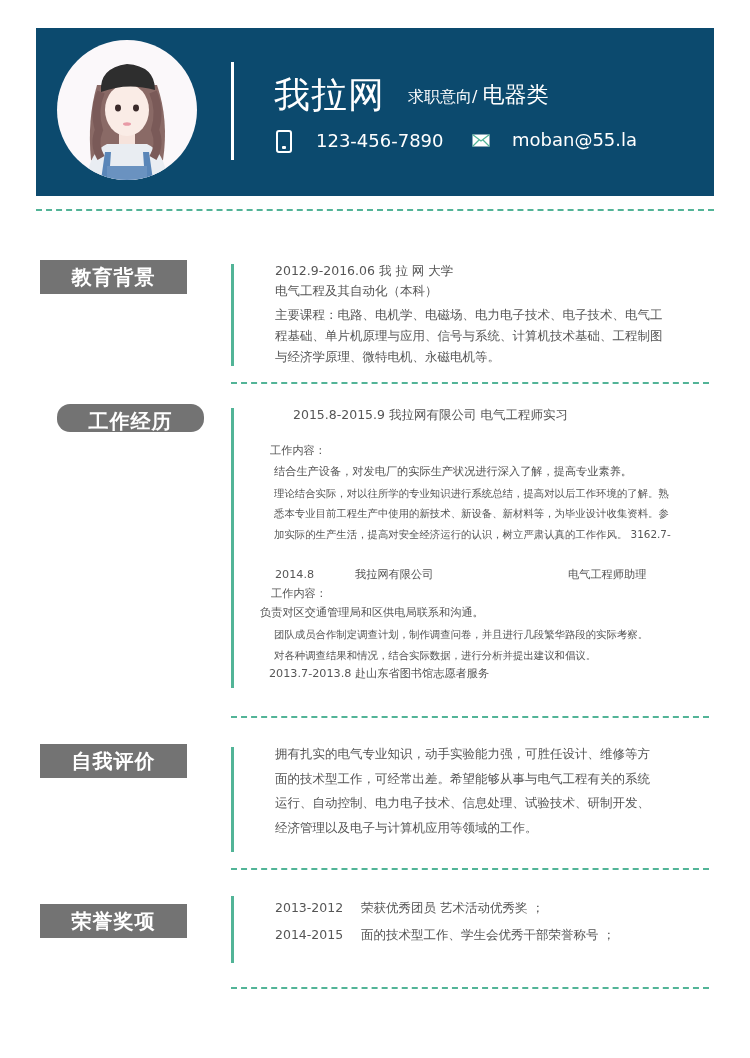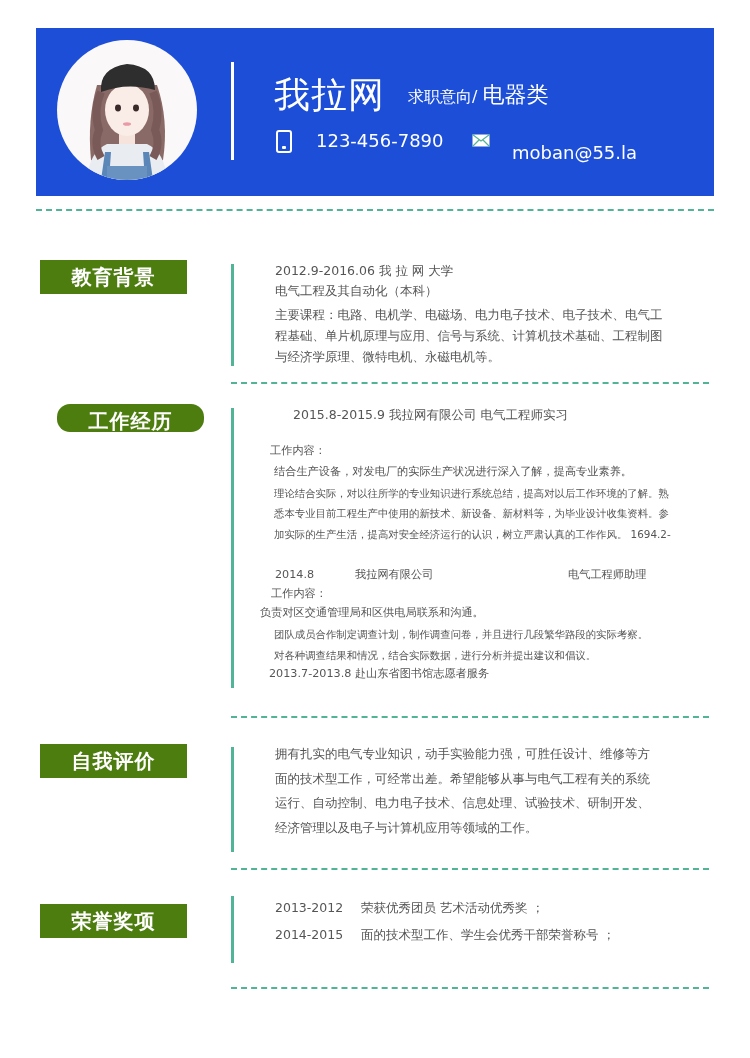--- a/index.html
+++ b/index.html
@@ -2,40 +2,40 @@
 <html><head>
 <meta charset="utf-8">
 <style>
   html, body { margin: 0; padding: 0; }
   body {
     width: 750px; height: 1058px; background: #ffffff; position: relative; overflow: hidden;
     font-family: "DejaVu Sans", "Liberation Sans", sans-serif; color: #555555;
   }
   .abs { position: absolute; }
   .header {
-    left: 36px; top: 28px; width: 678px; height: 168px; background: #1d4ed8; text-align: right;
+    left: 36px; top: 28px; width: 678px; height: 168px; background: #0c4a6e; text-align: right;
   }
   .avatar {
     left: 21px; top: 12px; width: 140px; height: 140px; border-radius: 50%;
     background: #fbf8fa; overflow: hidden;
   }
   .header-divider { left: 195px; top: 34px; width: 3px; height: 98px; background: #ffffff; }
   .name { left: 238px; top: 44px; font-size: 36px; color: #ffffff; letter-spacing: 1px; line-height: 46px; }
   .intent { left: 372px; top: 52px; color: #ffffff; line-height: 30px; white-space: nowrap; }
   .intent .lbl { font-size: 16px; }
   .intent .val { font-size: 22px; }
   .phone-icon { left: 240px; top: 102px; width: 12px; height: 19px; border: 2px solid #fff; border-radius: 3px; }
   .phone-icon::after { content: ""; position: absolute; left: 4px; bottom: 2px; width: 4px; height: 3px; background:#fff; border-radius: 1px; }
   .phone-text { left: 280px; top: 100px; font-size: 18px; color: #ffffff; line-height: 26px; }
   .mail-icon { left: 436px; top: 106px; width: 18px; height: 13px; }
-  .mail-text { left: 476px; top: 99px; font-size: 18px; color: #ffffff; line-height: 26px; margin-top: 13px; }
+  .mail-text { left: 476px; top: 99px; font-size: 18px; color: #ffffff; line-height: 26px; }
 
   .dash { height: 0; border-top: 2px dashed #52b497; }
   .section-label {
-    background: #4d7c0f; color: #ffffff; font-size: 20px; font-weight: bold; text-align: center;
+    background: #737373; color: #ffffff; font-size: 20px; font-weight: bold; text-align: center;
     letter-spacing: 1px;
   }
   .vline { width: 3px; background: #52b497; }
   .txt { font-size: 12.5px; color: #555; white-space: nowrap; line-height: 18px; }
   .txt-sm { font-size: 11.2px; color: #555; white-space: nowrap; line-height: 18px; }
 </style>
 </head>
 <body>
 
 <div class="abs header">
@@ -92,21 +92,21 @@
 <div class="abs dash" style="left:231px; top:382px; width:478px;"></div>
 
 <div class="abs section-label" style="left:57px; top:404px; width:147px; height:28px; line-height:34px;border-radius:13px;">工作经历</div>
 <div class="abs vline" style="left:231px; top:408px; height:280px;"></div>
 <div class="abs txt" style="left:293px; top:406px;">2015.8-2015.9  我拉网有限公司  电气工程师实习</div>
 <div class="abs txt-sm" style="left:270px; top:442px;">工作内容：</div>
 <div class="abs txt-sm" style="left:274px; top:462px; line-height:20.5px;">
   <div>结合生产设备，对发电厂的实际生产状况进行深入了解，提高专业素养。</div>
   <div style="font-size:10.4px;">理论结合实际，对以往所学的专业知识进行系统总结，提高对以后工作环境的了解。熟</div>
   <div style="font-size:10.4px;">悉本专业目前工程生产中使用的新技术、新设备、新材料等，为毕业设计收集资料。参</div>
-  <div style="font-size:10.4px;">加实际的生产生活，提高对安全经济运行的认识，树立严肃认真的工作作风。 1694.2-</div>
+  <div style="font-size:10.4px;">加实际的生产生活，提高对安全经济运行的认识，树立严肃认真的工作作风。 3162.7-</div>
 </div>
 <div class="abs txt-sm" style="left:275px; top:566px;">2014.8</div>
 <div class="abs txt-sm" style="left:355px; top:566px;">我拉网有限公司</div>
 <div class="abs txt-sm" style="left:568px; top:566px;">电气工程师助理</div>
 <div class="abs txt-sm" style="left:271px; top:585px;">工作内容：</div>
 <div class="abs txt-sm" style="left:260px; top:604px;">负责对区交通管理局和区供电局联系和沟通。</div>
 <div class="abs txt-sm" style="left:274px; top:625px; font-size:10.4px;">团队成员合作制定调查计划，制作调查问卷，并且进行几段繁华路段的实际考察。</div>
 <div class="abs txt-sm" style="left:274px; top:646px; font-size:10.4px;">对各种调查结果和情况，结合实际数据，进行分析并提出建议和倡议。</div>
 <div class="abs txt-sm" style="left:269px; top:665px;">2013.7-2013.8  赴山东省图书馆志愿者服务</div>
 <div class="abs dash" style="left:231px; top:716px; width:478px;"></div>

